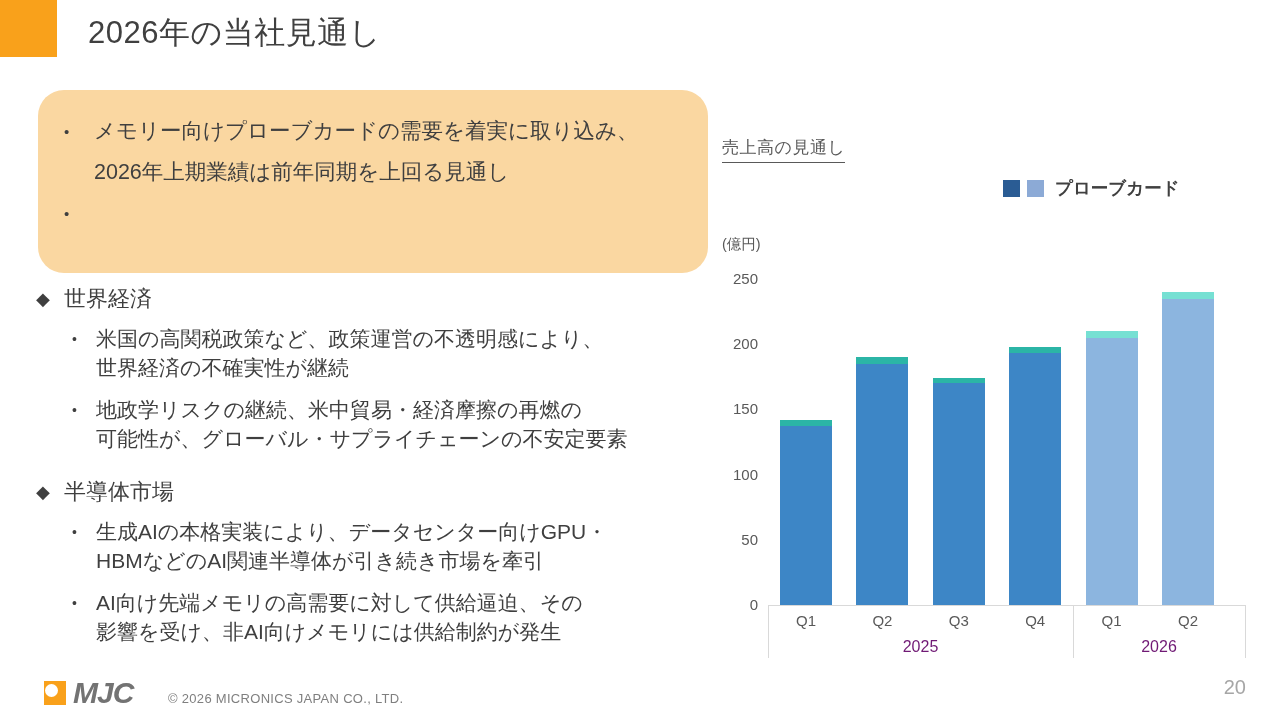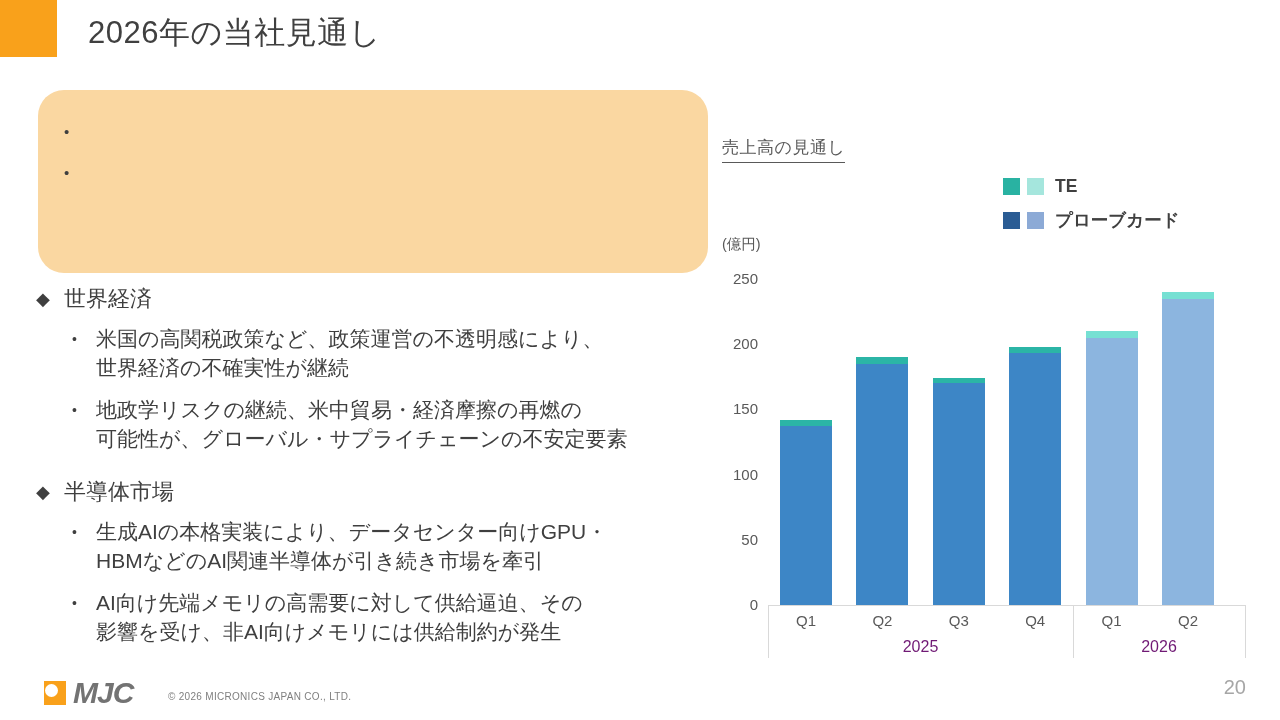--- a/index.html
+++ b/index.html
@@ -40,34 +40,36 @@
   .ytick{position:absolute;width:48px;text-align:right;font-size:15px;color:#595959;}
   .axis-line,.axis-sep{position:absolute;background:#d9d9d9;}
   .bar-seg{position:absolute;}
   .cat-label{position:absolute;width:60px;text-align:center;font-size:15px;color:#595959;}
   .year-label{position:absolute;width:70px;text-align:center;font-size:16px;color:#701a75;}
   
   .logo{position:absolute;left:44px;top:681px;display:flex;align-items:center;}
   .logo-mark{position:relative;width:22px;height:24px;background:#f9a11b;margin-right:7px;}
   .logo-mark .logo-circle{position:absolute;left:1px;top:3px;width:13px;height:13px;background:#ffffff;border-radius:50%;}
   .logo-text{font-size:30px;font-weight:bold;font-style:italic;color:#737373;letter-spacing:-1px;line-height:24px;}
-  .copyright{position:absolute;left:168px;top:691px;font-size:10px;color:#7f7f7f;letter-spacing:.3px;}
+  .copyright{position:absolute;left:168px;top:691px;font-size:13px;color:#7f7f7f;letter-spacing:.3px;}
   .page-number{position:absolute;right:34px;top:676px;font-size:20px;color:#a6a6a6;}
 </style>
 </head>
 <body>
 
 <div class="slide">
 
   <div class="title-square"></div>
   <div class="slide-title">2026年の当社見通し</div>
 
   <div class="hl-box">
     <div class="hl-item">
       <span class="marker">•</span>
+      <span class="txt">メモリー向けプローブカードの需要を着実に取り込み、
+2026年上期業績は前年同期を上回る見通し</span>
     </div>
     <div class="hl-item">
       <span class="marker">•</span>
     </div>
   </div>
 
   <div class="sections">
     <div class="sec-heading">
       <span class="diamond">◆</span>
       <span>世界経済</span>
@@ -99,25 +101,20 @@
         <span class="marker">•</span>
         <span class="txt">AI向け先端メモリの高需要に対して供給逼迫、その
 影響を受け、非AI向けメモリには供給制約が発生</span>
       </div>
     </div>
   </div>
 
   <div class="chart-title">売上高の見通し</div>
 
   <div class="legend">
-    <div class="legend-row">
-      <span class="swatch" style="background: rgb(41, 178, 162);"></span>
-      <span class="swatch" style="background: rgb(165, 230, 221);"></span>
-      <span class="legend-label">TE</span>
-    </div>
     <div class="legend-row">
       <span class="swatch" style="background: rgb(42, 92, 148);"></span>
       <span class="swatch" style="background: rgb(140, 170, 214);"></span>
       <span class="legend-label">プローブカード</span>
     </div>
   </div>
 
   <div class="unit-label">(億円)</div>
 
   <div id="chart-root"></div>

